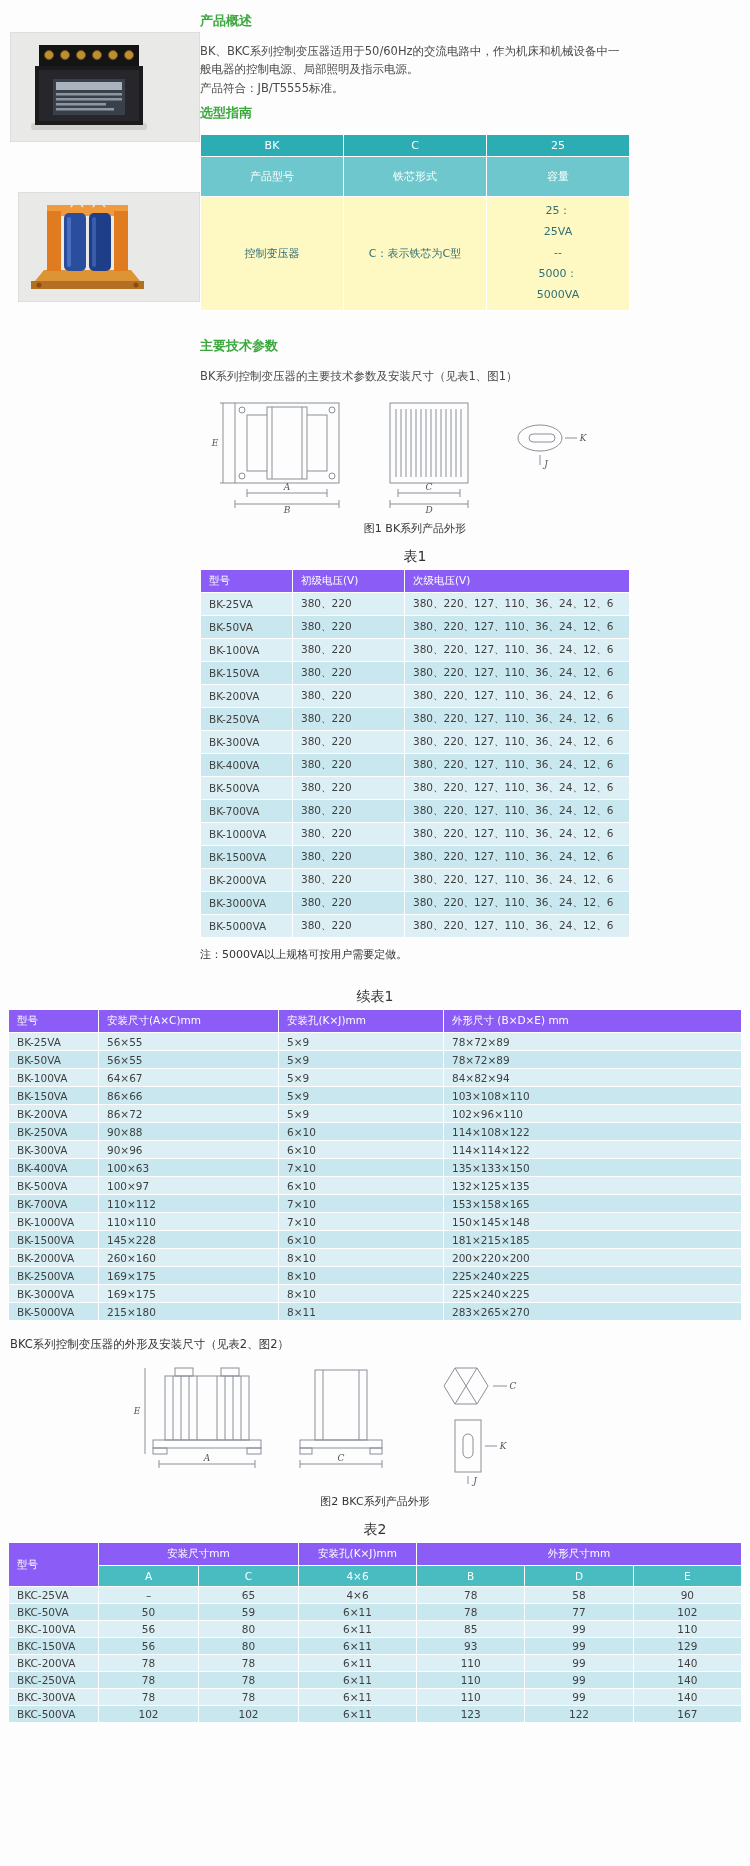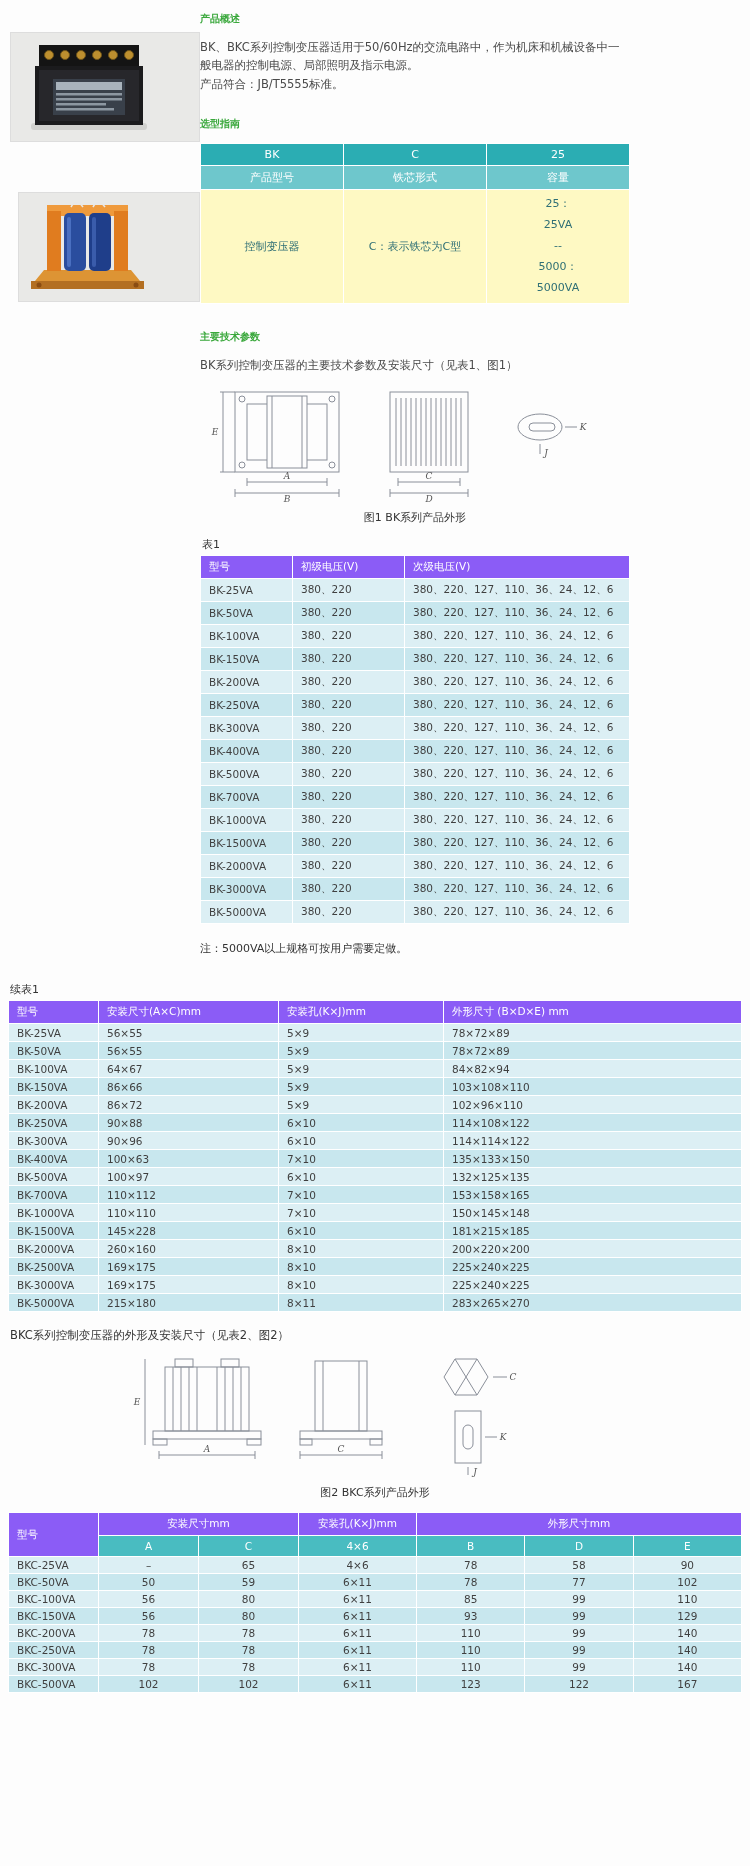--- a/index.html
+++ b/index.html
@@ -6,36 +6,36 @@
   html,body { background:#fdfdfd; }
   body { font-family:"DejaVu Sans","Liberation Sans",sans-serif; color:#3c3c3c; }
   .page { width:750px; margin:0 auto; background:#fdfdfd; padding:12px 8px 30px; }
 
   .top { display:flex; }
   .left-col { flex:0 0 192px; padding-top:20px; }
   .photo { margin:0 0 0 2px; border:1px solid #ddd; background:#e9e9e7; }
   .photo.p2 { margin-top:50px; margin-left:10px; }
   .right-col { width:430px; }
 
-  .sec-title { color:#3aa83c; font-size:10px; font-weight:bold; margin:0 0 12px; }
-  .mt20 { margin-top:24px; } .mt26 { margin-top:26px; }
+  .sec-title { color:#3aa83c; font-size:13px; font-weight:bold; margin:0 0 12px; }
+  .mt20 { margin-top:7px; } .mt26 { margin-top:26px; }
   .body-text { font-size:11.5px; line-height:1.6; color:#4a4a4a; }
 
   
   .sel-table { width:100%; border-collapse:collapse; table-layout:fixed; margin-top:2px; }
   .sel-table td { border:1px solid #fff; text-align:center; font-size:11px; padding:4px 6px; }
   .sel-h1 td { background:#2badb3; color:#fff; height:20px; }
-  .sel-h2 td { background:#6ec7cc; color:#fff; height:24px; }
+  .sel-h2 td { background:#6ec7cc; color:#fff; height:40px; }
   .sel-body td { background:#fef9c3; color:#2f6f75; height:112px; vertical-align:middle; }
   .sel-body .cap-line { line-height:1.9; }
 
   
   .figure { text-align:center; margin:8px 0 0; }
   .fig-caption { text-align:center; font-size:11px; color:#333; margin:4px 0 12px; }
-  .tbl-label { text-align:left; font-size:11px; color:#333; margin:2px 2px 3px; }
+  .tbl-label { text-align:center; font-size:14px; color:#333; margin:2px 2px 3px; }
 
   
   .data-table { width:100%; border-collapse:collapse; table-layout:fixed; }
   .data-table th { background:#8b5cf6; color:#fff; font-weight:normal; font-size:10.5px;
                    text-align:left; padding:4px 8px; border:1px solid #fff; }
   .data-table td { font-size:10.5px; padding:3px 8px; border:1px solid #fff; color:#3f3f3f; }
   .data-table tbody tr:nth-of-type(odd) td { background:#dcEFF4; background:#dceff4; }
   .data-table tbody tr:nth-of-type(even) td { background:#c8e7ee; }
 
   .t1 col.c1 { width:92px; } .t1 col.c2 { width:112px; }
@@ -44,21 +44,21 @@
   .t-cont col.c1 { width:90px; } .t-cont col.c2 { width:180px; } .t-cont col.c3 { width:165px; }
   .t-cont td { padding:2.5px 8px; }
 
   .t2 th, .t2 td { text-align:center; }
   .t2 th.left, .t2 td.left { text-align:left; }
   .t2 thead tr.sub th { background:#49bcc1; }
   .t2 col.c1 { width:90px; } .t2 col.c2 { width:100px; } .t2 col.c3 { width:100px; }
   .t2 col.c4 { width:118px; }
   .t2 td { padding:2px 8px; }
 
-  .note { font-size:11px; color:#333; margin-top:17px; }
+  .note { font-size:11px; color:#333; margin-top:9px; }
   .full { margin-top:26px; }
   .bkc-intro { margin:16px 0 4px 2px; font-size:11.5px; color:#333; }
 
   svg text { font-family:"DejaVu Serif","Liberation Serif",serif; font-style:italic; }
 </style>
 </head>
 <body>
 
 <div class="page">
 
@@ -501,20 +501,21 @@
           <text x="82" y="101">A</text>
           <text x="216" y="101">C</text>
           <text x="388" y="29">C</text>
           <text x="378" y="89">K</text>
           <text x="350" y="124">J</text>
         </g>
       </svg>
     </div>
     <div class="fig-caption">图2 BKC系列产品外形</div>
 
+    <div class="tbl-label">表2</div>
     <table class="data-table t2">
       <colgroup>
           <col class="c1">
           <col class="c2">
           <col class="c3">
           <col class="c4">
           <col>
           <col>
           <col>
         </colgroup>

